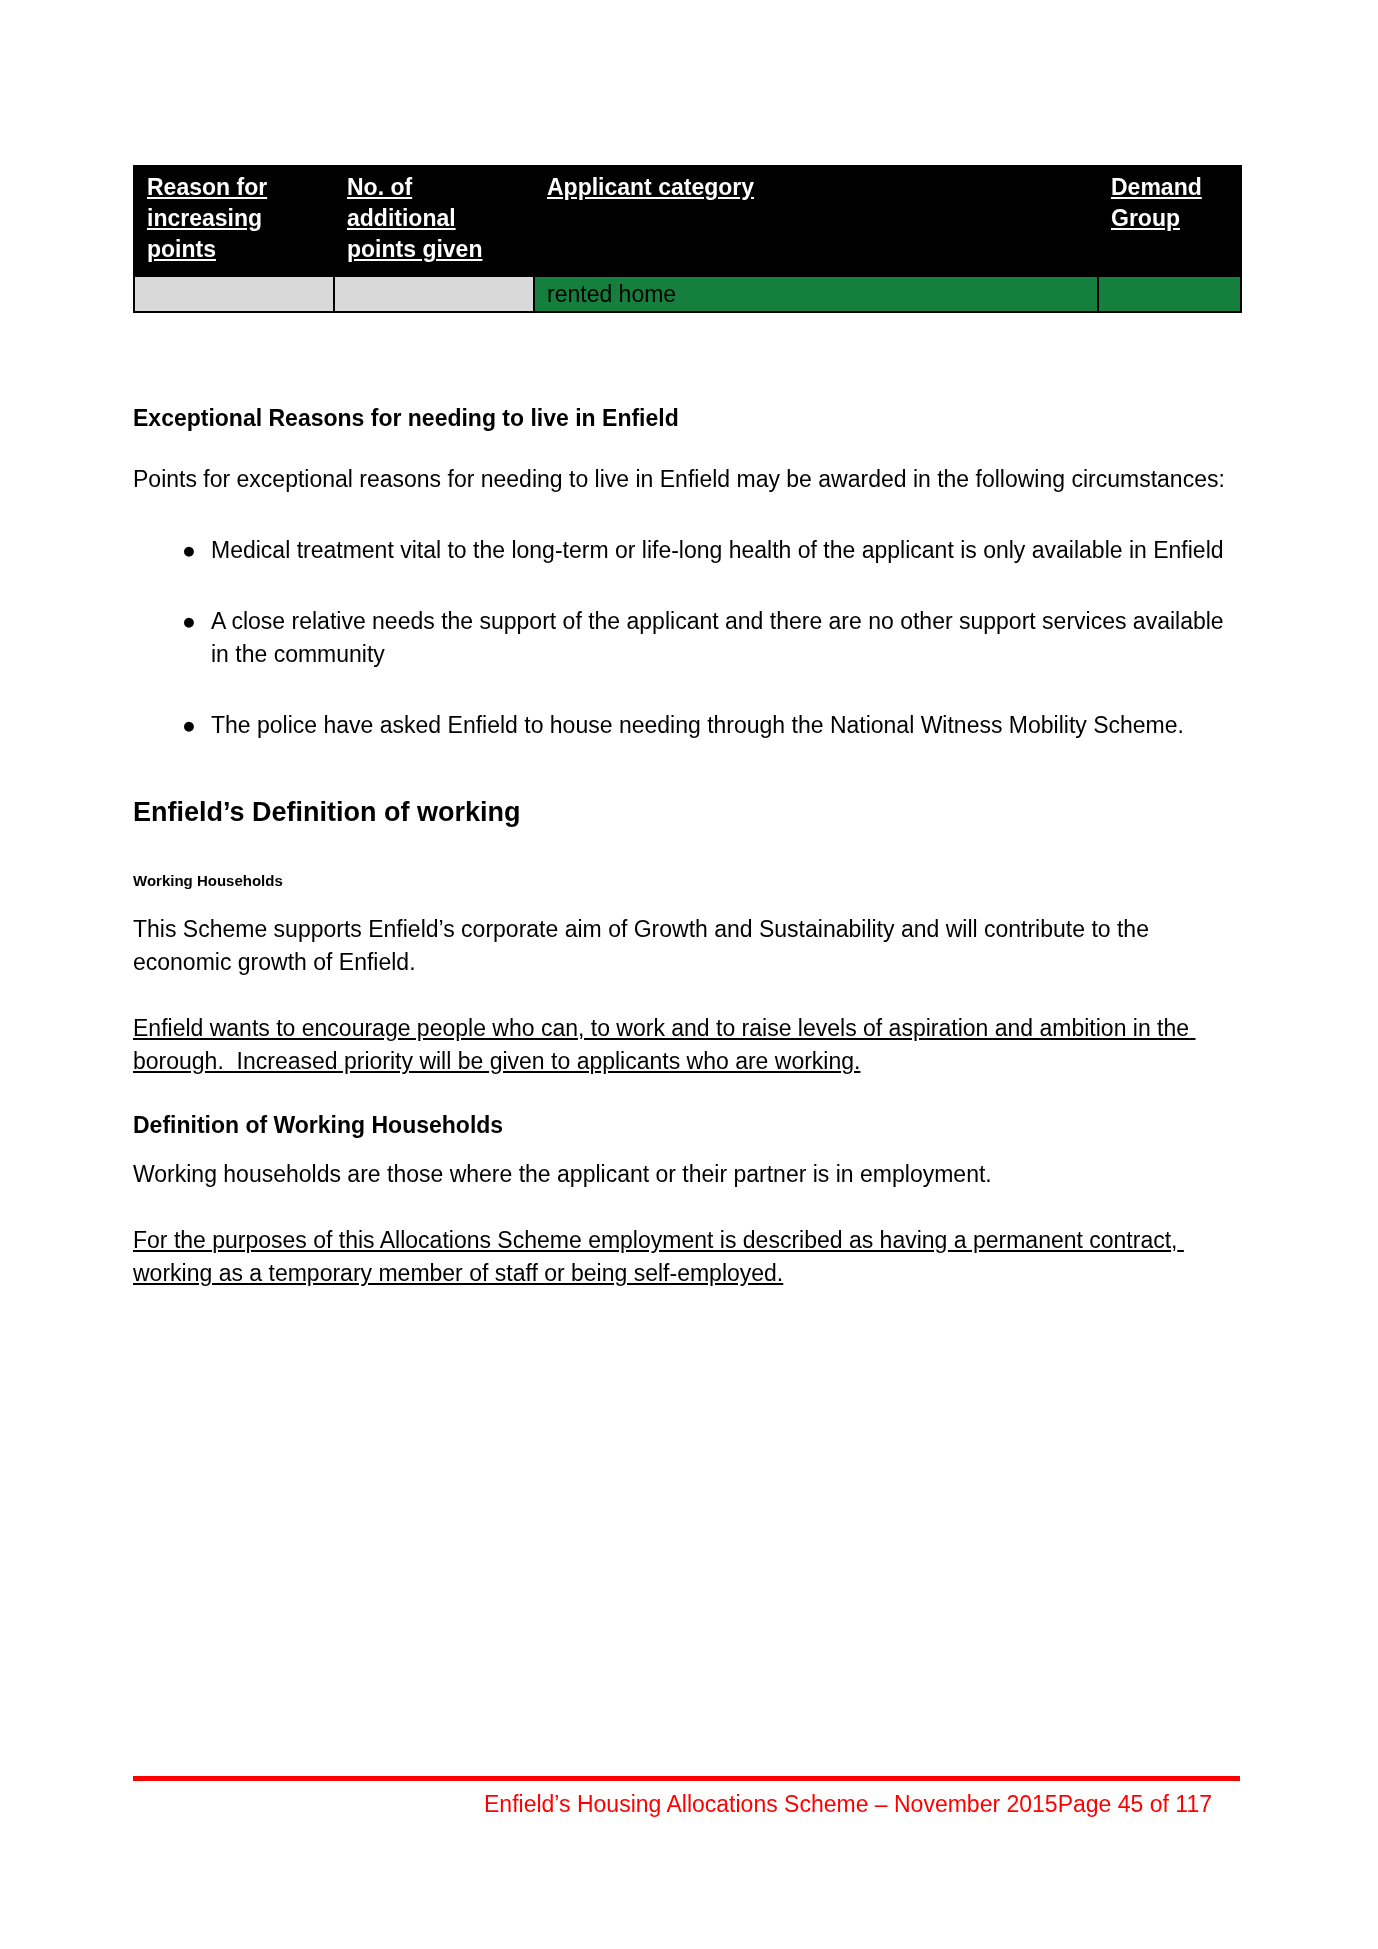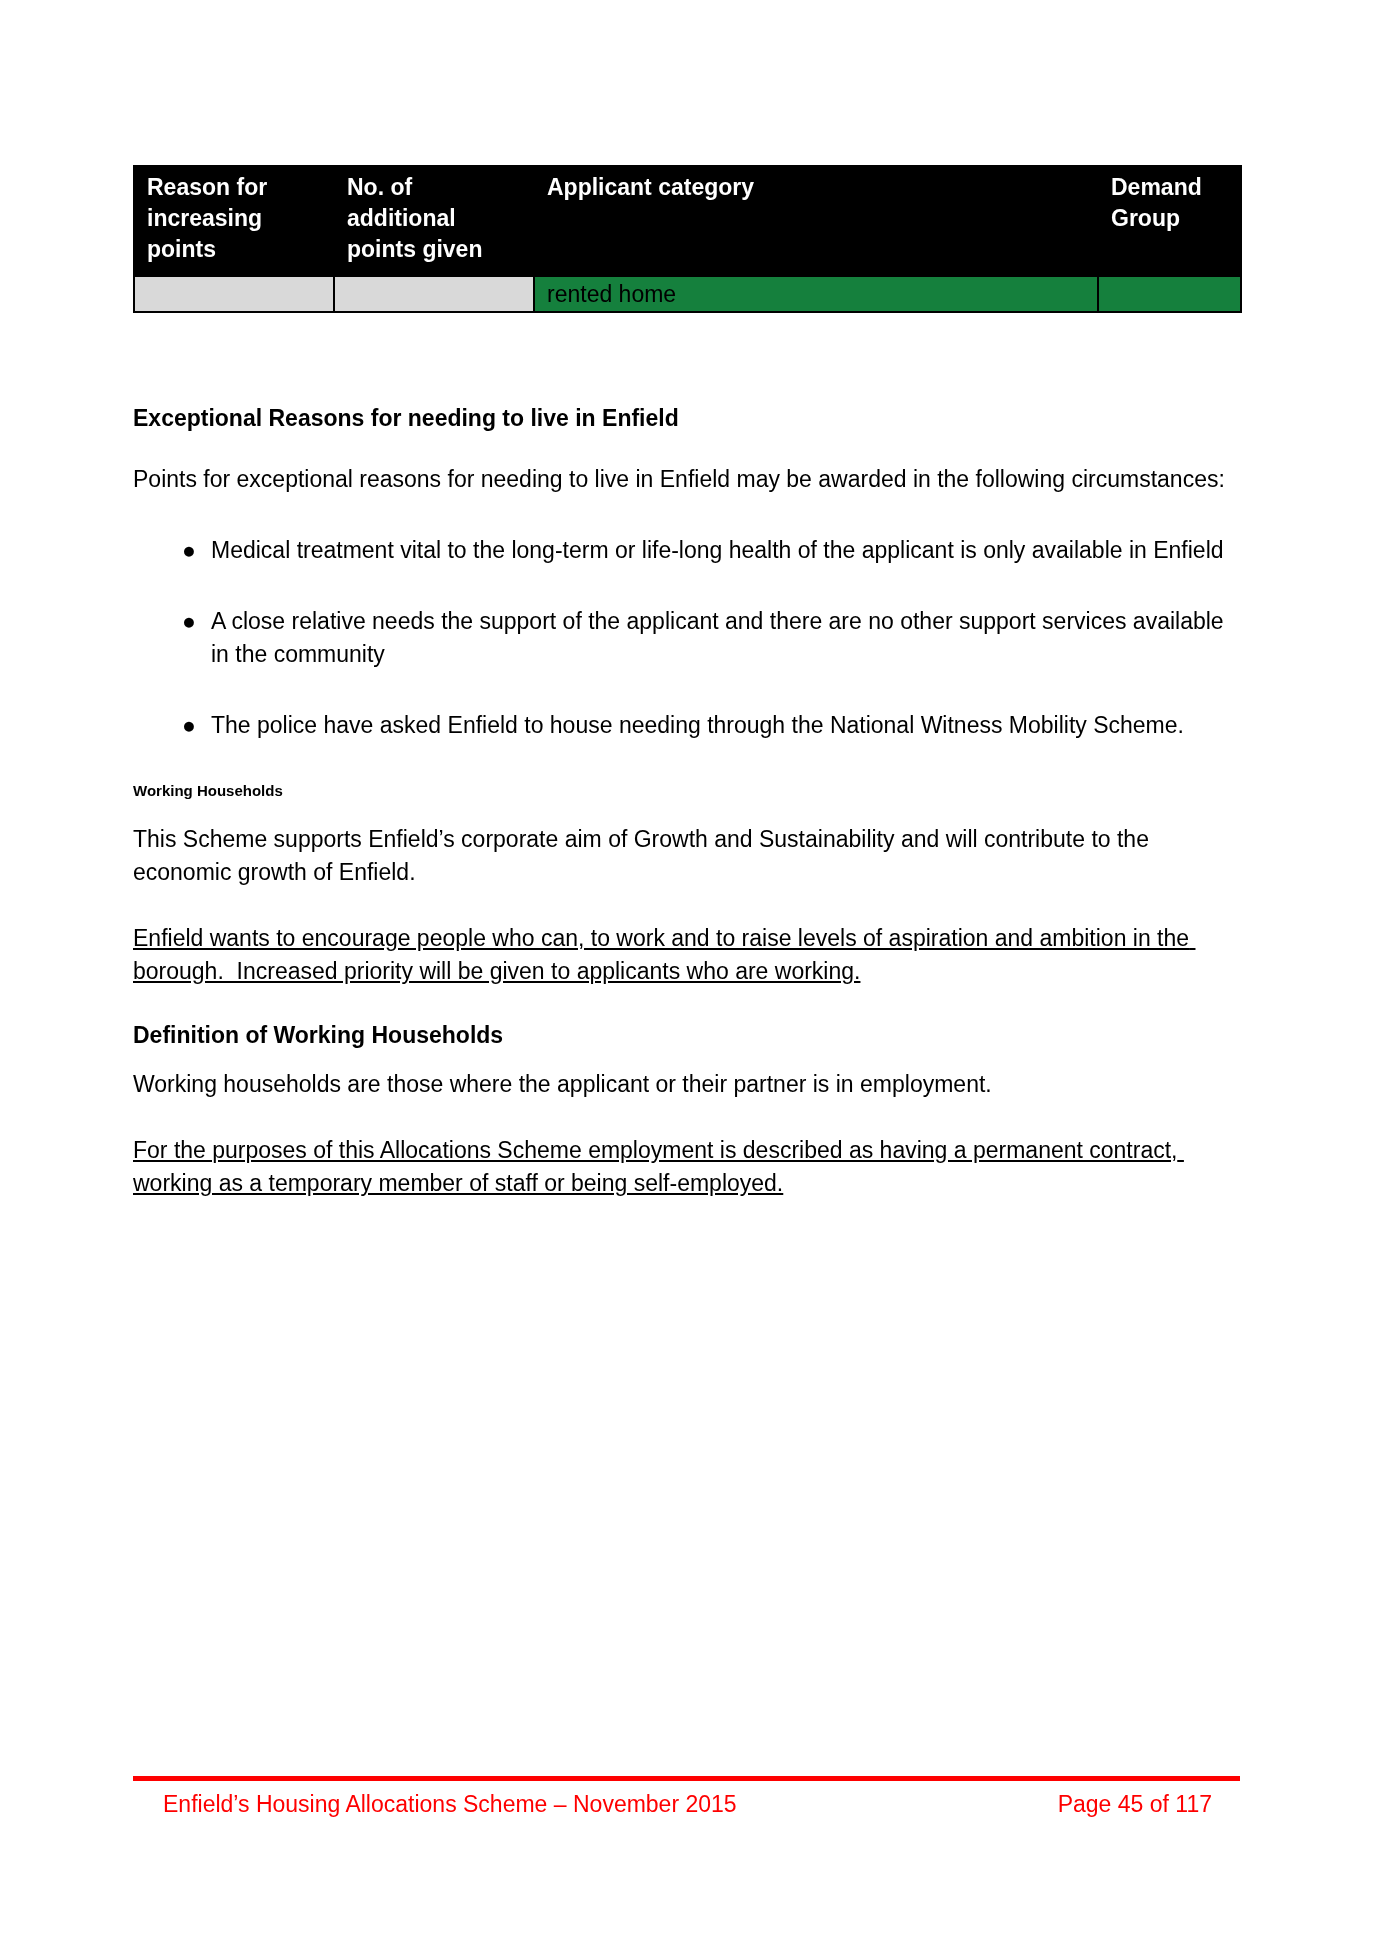--- a/index.html
+++ b/index.html
@@ -33,20 +33,21 @@
     text-align: left;
     vertical-align: top;
     font-size: 23px;
   }
   table.points-table th {
     background: #000000;
     color: #ffffff;
     font-weight: bold;
     line-height: 31px;
     padding: 5px 12px 10px 12px;
+    text-decoration: underline;
   }
   table.points-table td {
     height: 36px;
     padding: 1px 12px;
     line-height: 32px;
   }
   .cell-gray { background: #d9d9d9; }
   .cell-cyan { background: #15803d; }
 
   
@@ -105,21 +106,21 @@
     left: 133px;
     top: 1776px;
     width: 1107px;
   }
   .footer-rule {
     height: 5px;
     background: #fe0000;
   }
   .footer-row {
     display: flex;
-    justify-content: space-between;
+    justify-content: flex-end;
     margin-top: 7px;
     padding: 0 28px 0 30px;
     color: #fe0000;
     font-size: 23px;
     line-height: 33px;
   }
 </style>
 </head>
 <body>
 
@@ -164,20 +165,21 @@
       <li>
         <span class="dot">●</span>
         <span class="btext">A close relative needs the support of the applicant and there are no other support services available in the community</span>
       </li>
       <li>
         <span class="dot">●</span>
         <span class="btext">The police have asked Enfield to house needing through the National Witness Mobility Scheme.</span>
       </li>
     </ul>
 
+    <div class="h-big">Enfield’s Definition of working</div>
 
     <div class="h-sub">Working Households</div>
     <p class="p-flush">This Scheme supports Enfield’s corporate aim of Growth and Sustainability and will contribute to the economic growth of Enfield.</p>
     <p class="p-tight">Enfield wants to encourage people who can, to work and to raise levels of aspiration and ambition in the borough.  Increased priority will be given to applicants who are working.</p>
 
     <div class="h-sub2">Definition of Working Households</div>
     <p class="p-flush">Working households are those where the applicant or their partner is in employment.</p>
     <p class="p-tight">For the purposes of this Allocations Scheme employment is described as having a permanent contract, working as a temporary member of staff or being self-employed.</p>
 
   </div>

